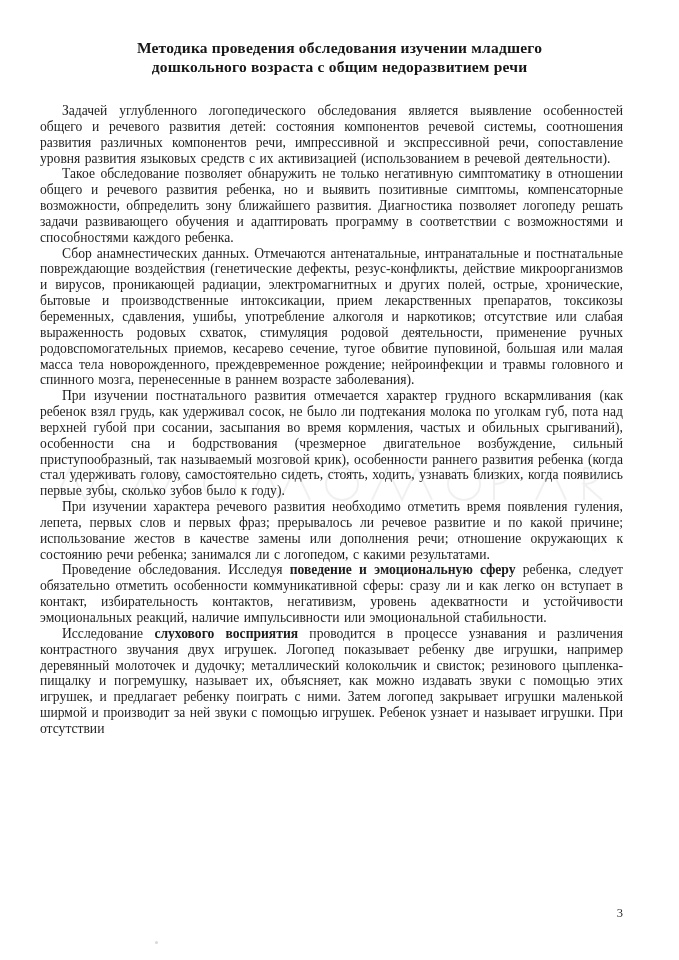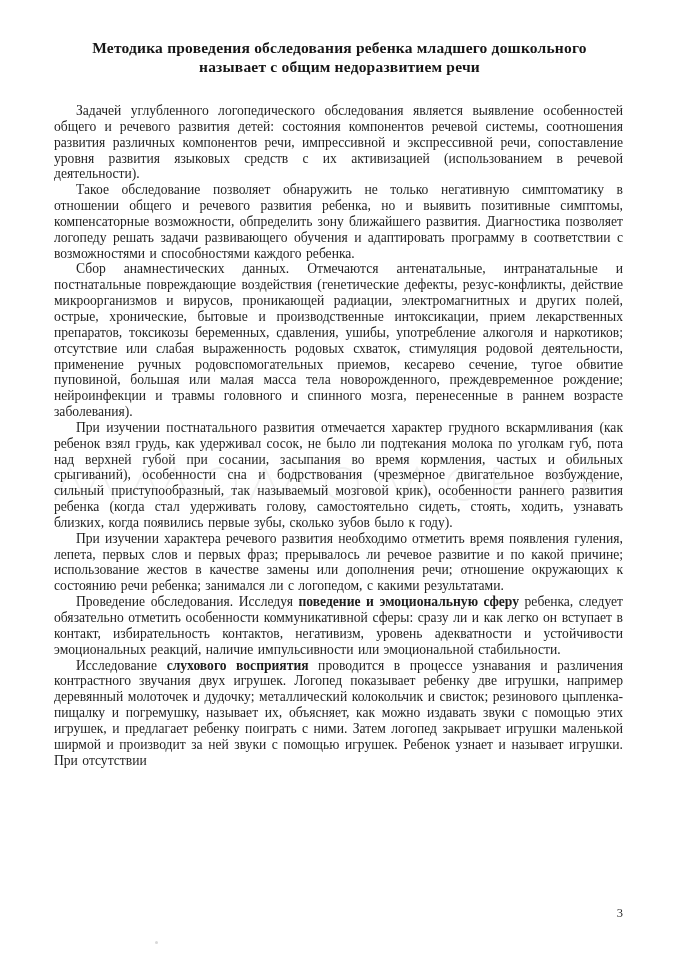--- a/index.html
+++ b/index.html
@@ -26,21 +26,21 @@
     text-align: center;
     font-size: 15.5px;
     line-height: 19px;
     font-weight: bold;
     color: #161616;
     letter-spacing: 0.2px;
   }
   .body-text {
     position: absolute;
     top: 103px;
-    left: 54px;
+    left: 40px;
     right: 56px;
   }
   .para {
     margin: 0;
     text-align: justify;
     text-indent: 22px;
     font-size: 13.6px;
     line-height: 15.85px;
     word-spacing: 1px;
   }
@@ -70,21 +70,21 @@
     height: 3px;
     background: #d8d8d8;
     border-radius: 50%;
   }
 </style>
 </head>
 <body>
 
 <div class="page">
 
-  <h1 class="title">Методика проведения обследования ребенка младшего дошкольного называет с общим недоразвитием речи</h1>
+  <h1 class="title">Методика проведения обследования изучении младшего дошкольного возраста с общим недоразвитием речи</h1>
 
   <div class="watermark">
     <svg width="580" height="52" viewBox="0 0 580 52" xmlns="http://www.w3.org/2000/svg">
       <g fill="none" stroke="#d2d2d2" stroke-width="2" opacity="0.6">
         <path d="M5 40 L20 8 L35 40 L50 8 L65 40"></path>
         <path d="M80 40 L95 8 L110 40 L125 8 L140 40"></path>
         <circle cx="170" cy="24" r="16"></circle>
         <path d="M200 40 L215 8 L230 40 L245 8 L260 40"></path>
         <circle cx="292" cy="24" r="16"></circle>
         <path d="M322 40 L337 8 L352 40 L367 8 L382 40"></path>

